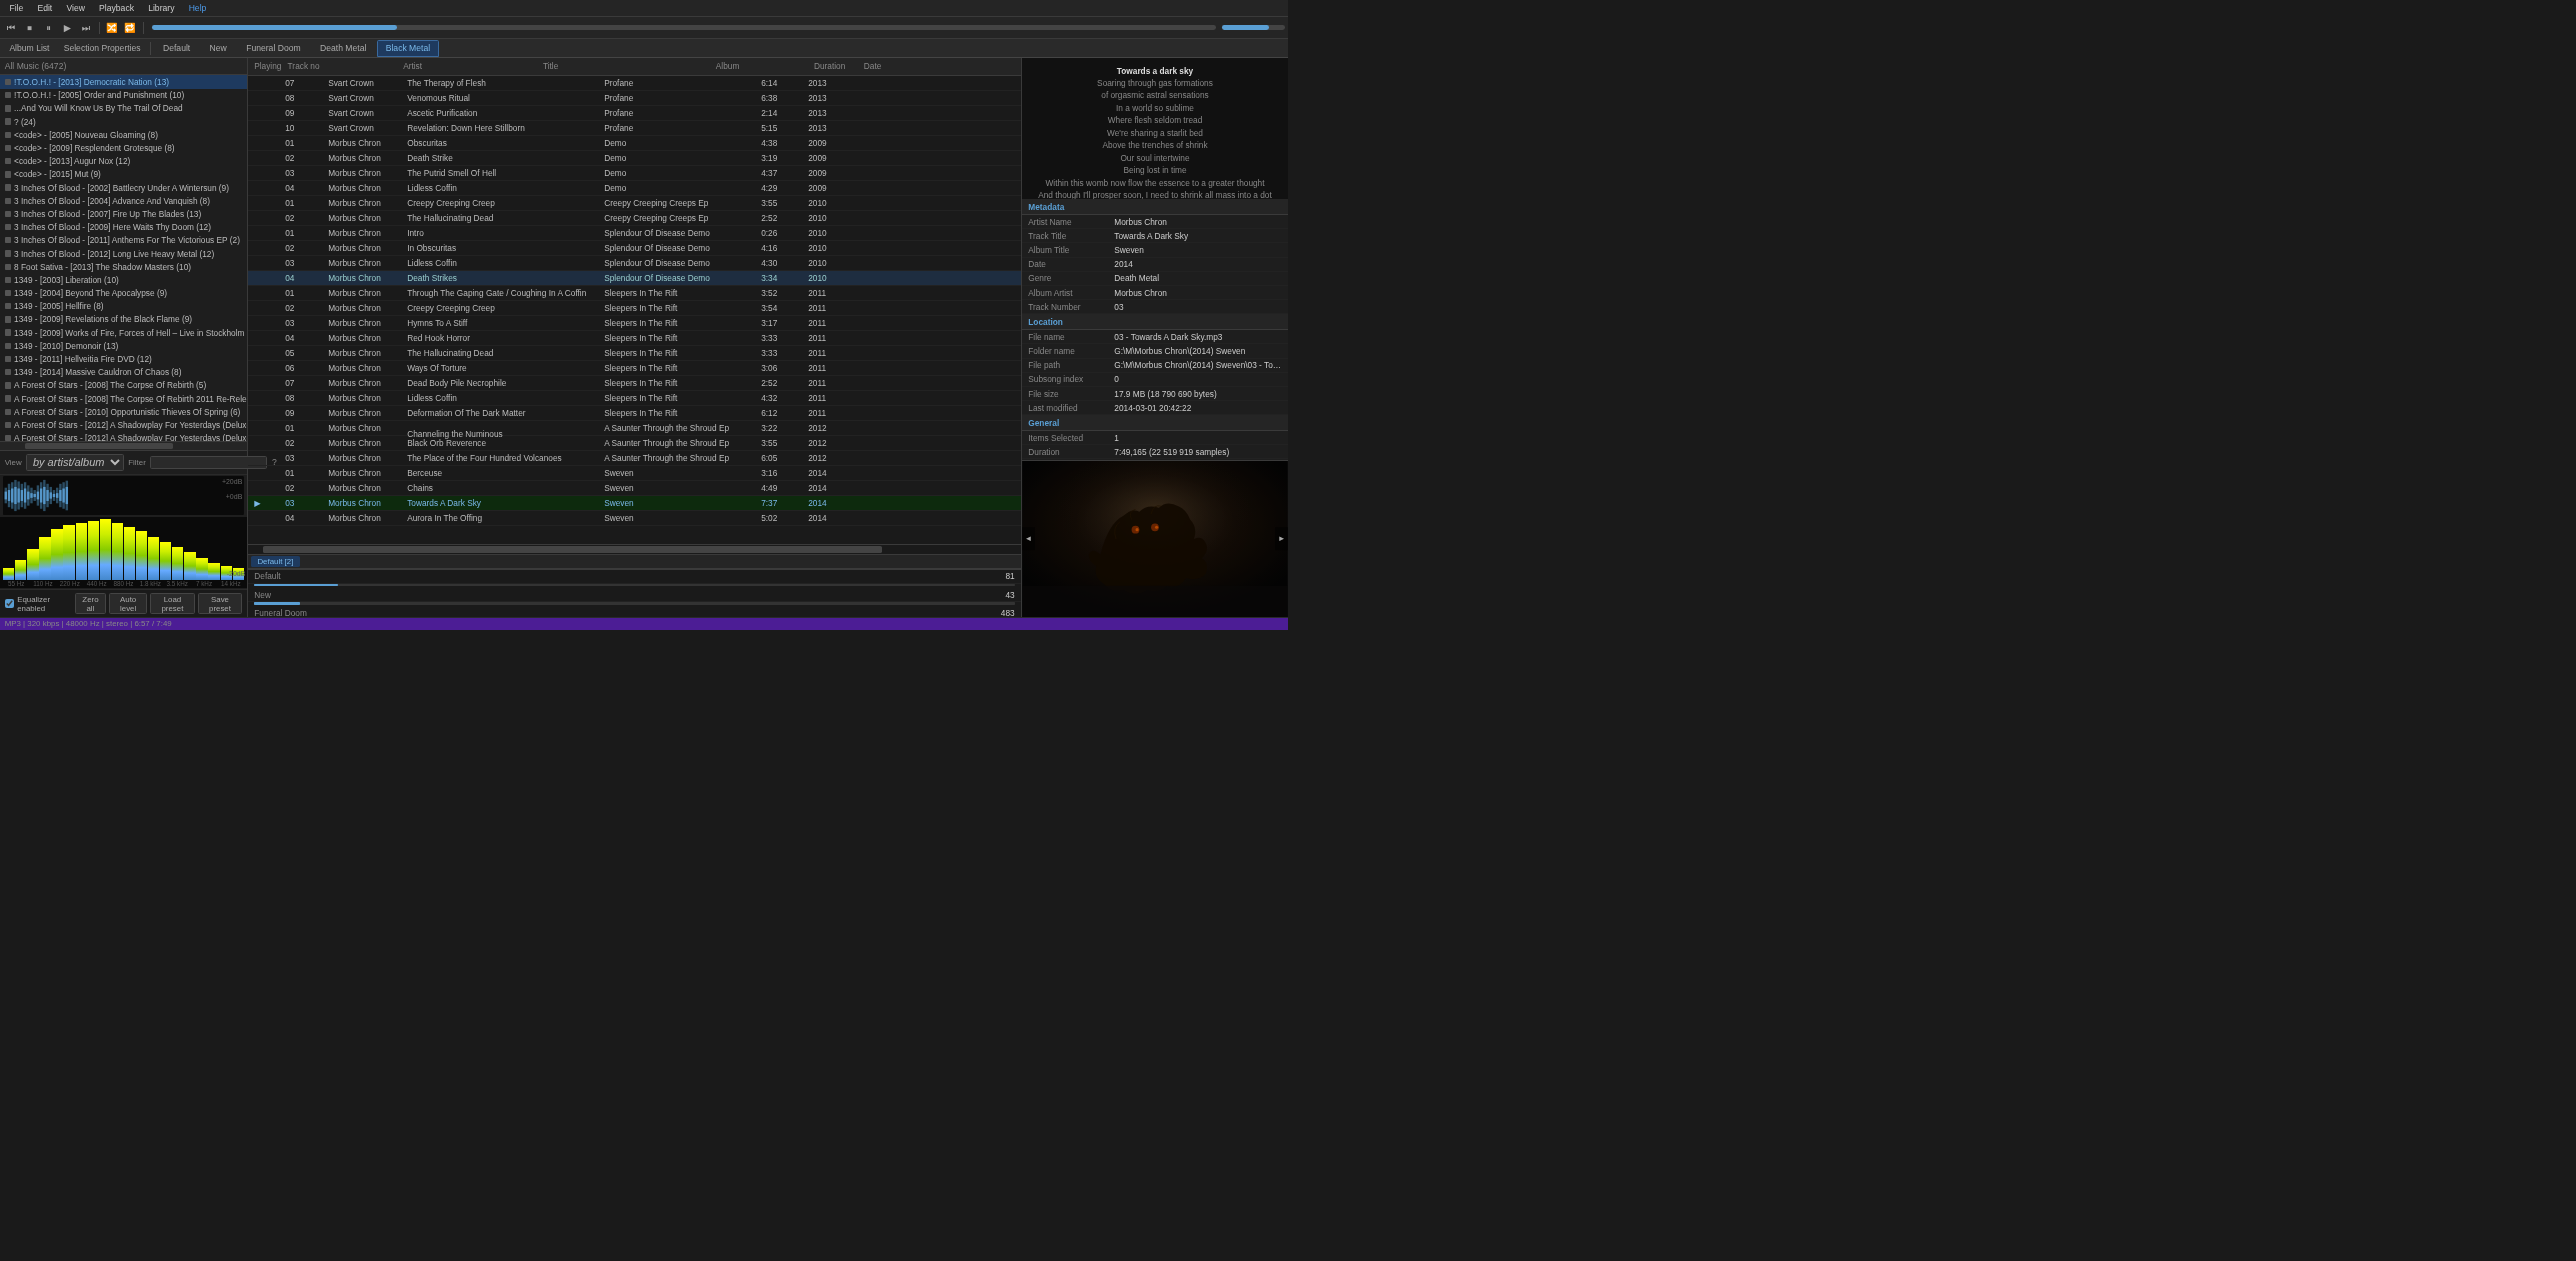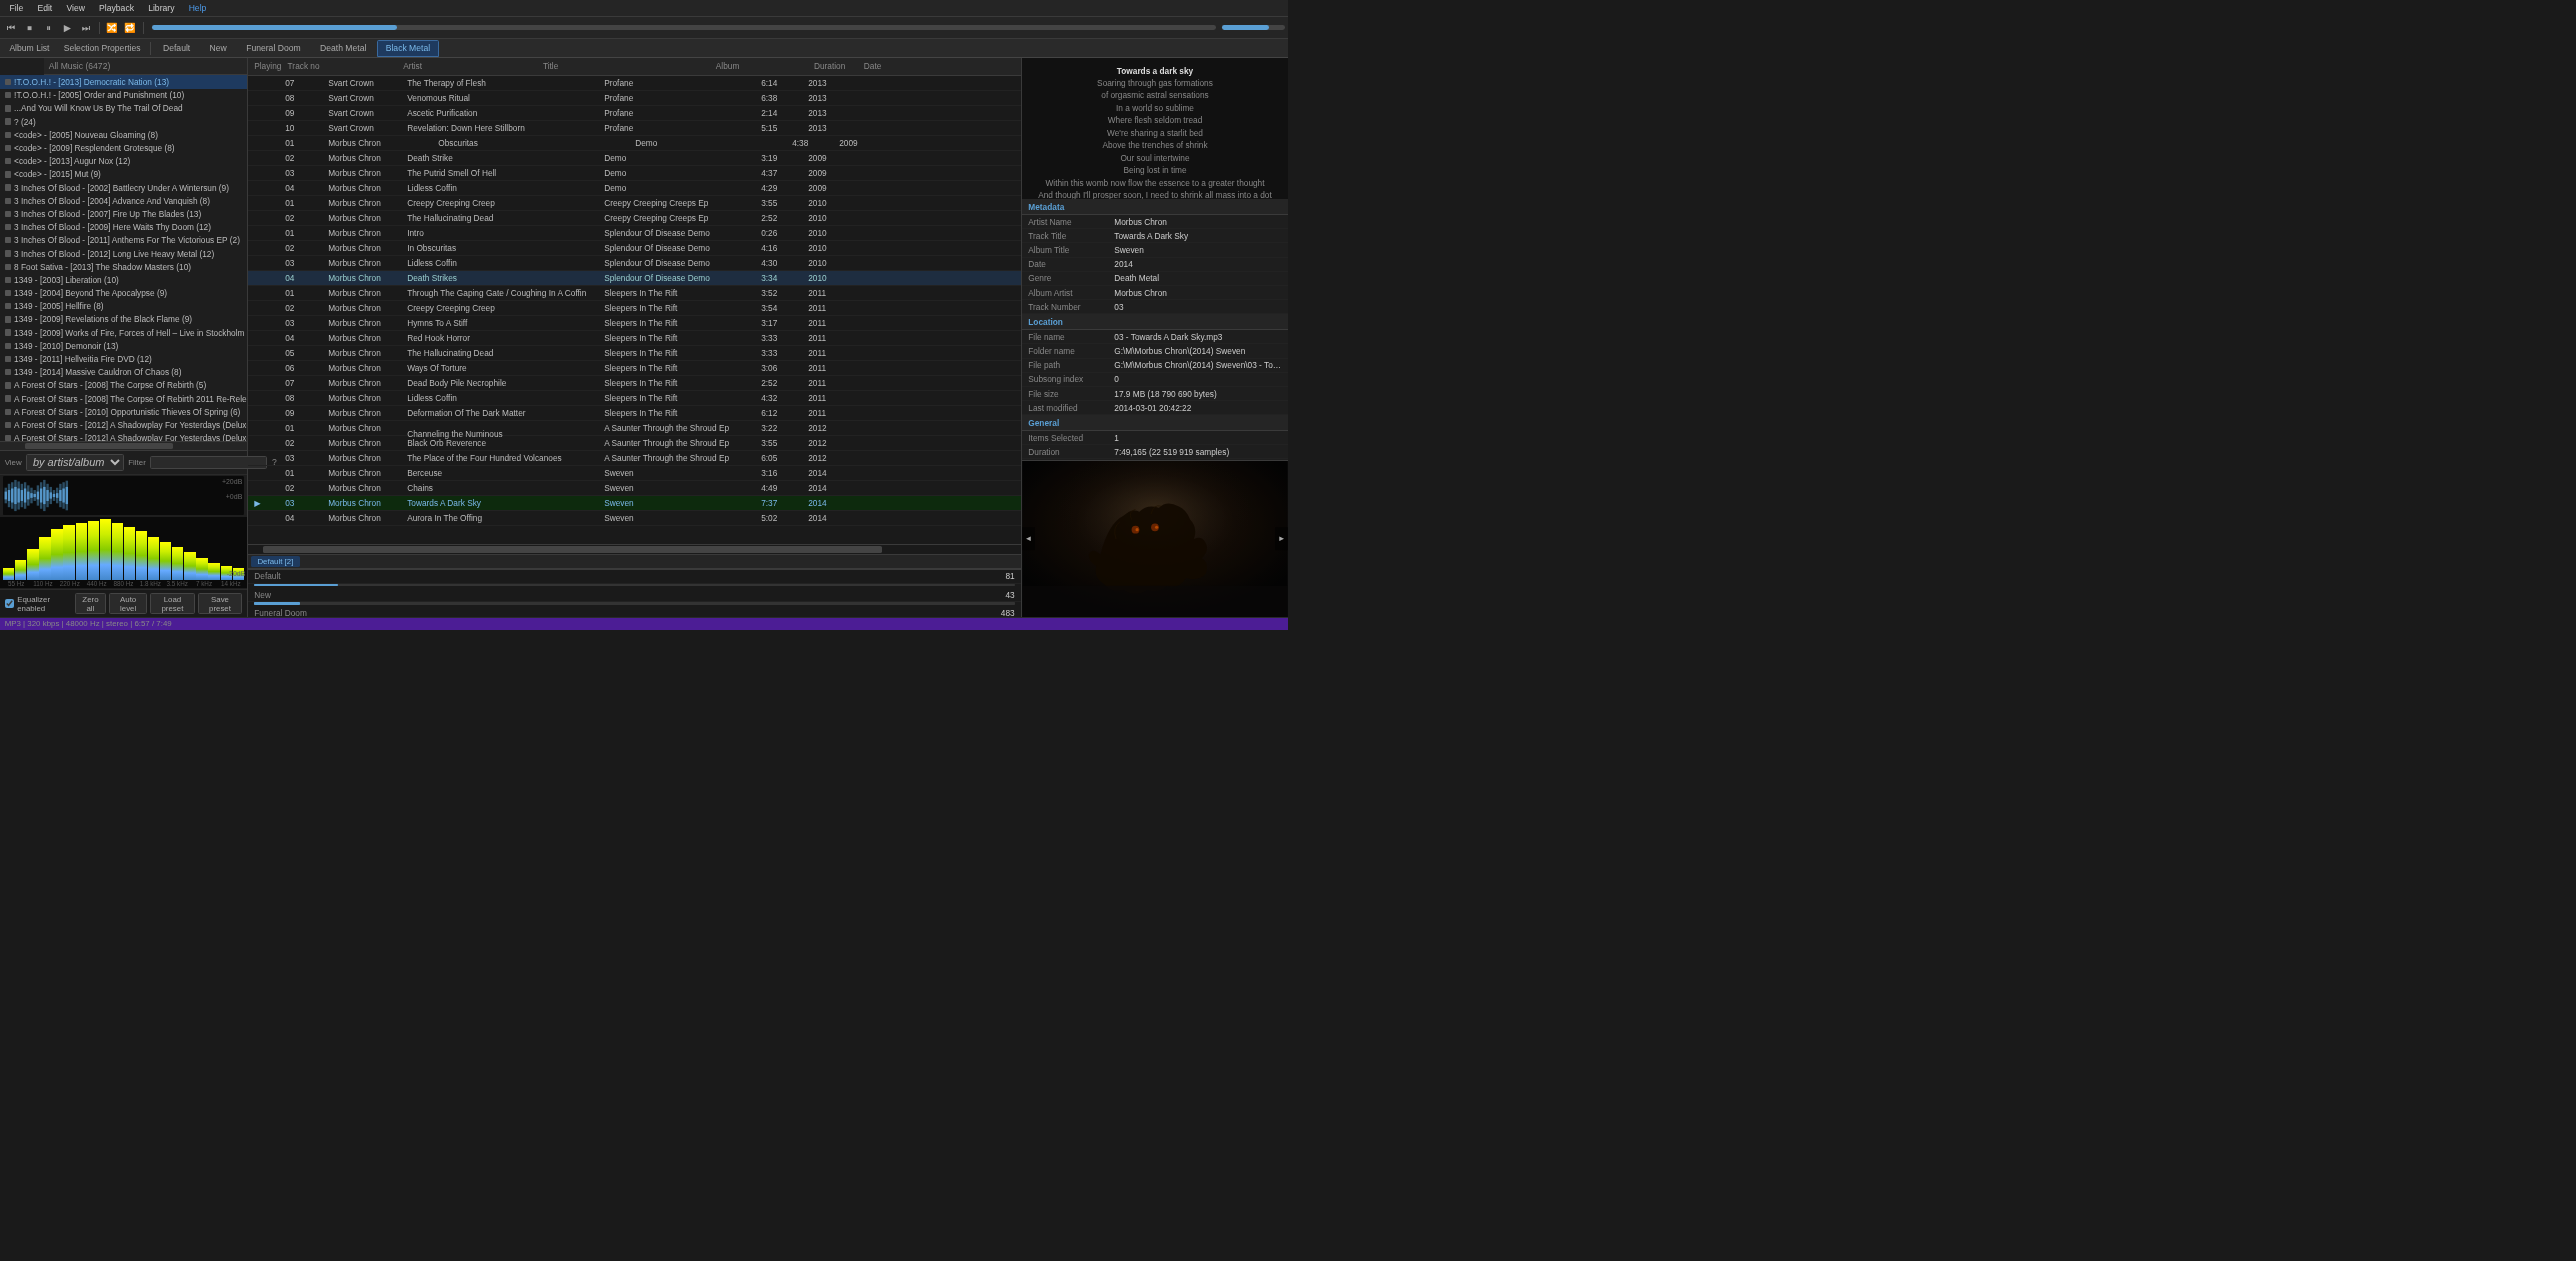--- a/index.html
+++ b/index.html
@@ -168,21 +168,20 @@
       display: flex;
       flex-direction: column;
       flex-shrink: 0;
     }
     #playlist-header {
       padding: 3.1px 4.7px;
       font-size: 8.6px;
       color: #888;
       background: #252525;
       border-bottom: 0.8px solid #3a3a3a;
-      margin-left: 44px;
     }
     #playlist-list {
       flex: 1;
       overflow-y: auto;
       overflow-x: hidden;
     }
     #playlist-list::-webkit-scrollbar { width: 6.3px; }
     #playlist-list::-webkit-scrollbar-track { background: #1e1e1e; }
     #playlist-list::-webkit-scrollbar-thumb { background: #444; }
     .playlist-item {
@@ -925,21 +924,21 @@
               <span class="track-cell" style="width: 79px; flex-shrink: 0;">Svart Crown</span>
               <span class="track-cell" style="width: 197px; flex-shrink: 0;">Revelation: Down Here Stillborn</span>
               <span class="track-cell" style="width: 157px; flex-shrink: 0;">Profane</span>
               <span class="track-cell" style="width: 47px; flex-shrink: 0;">5:15</span>
               <span class="track-cell" style="width: 39px; flex-shrink: 0;">2013</span>
             </div>
             <div class="track-row">
               <span class="track-cell" style="width: 31px; flex-shrink: 0;"></span>
               <span class="track-cell" style="width: 43px; flex-shrink: 0;">01</span>
               <span class="track-cell" style="width: 79px; flex-shrink: 0;">Morbus Chron</span>
-              <span class="track-cell" style="width: 197px; flex-shrink: 0; margin-left: 31px;">Obscuritas</span>
+              <span class="track-cell" style="width: 197px; flex-shrink: 0;">Obscuritas</span>
               <span class="track-cell" style="width: 157px; flex-shrink: 0;">Demo</span>
               <span class="track-cell" style="width: 47px; flex-shrink: 0;">4:38</span>
               <span class="track-cell" style="width: 39px; flex-shrink: 0;">2009</span>
             </div>
             <div class="track-row">
               <span class="track-cell" style="width: 31px; flex-shrink: 0;"></span>
               <span class="track-cell" style="width: 43px; flex-shrink: 0;">02</span>
               <span class="track-cell" style="width: 79px; flex-shrink: 0;">Morbus Chron</span>
               <span class="track-cell" style="width: 197px; flex-shrink: 0;">Death Strike</span>
               <span class="track-cell" style="width: 157px; flex-shrink: 0;">Demo</span>

